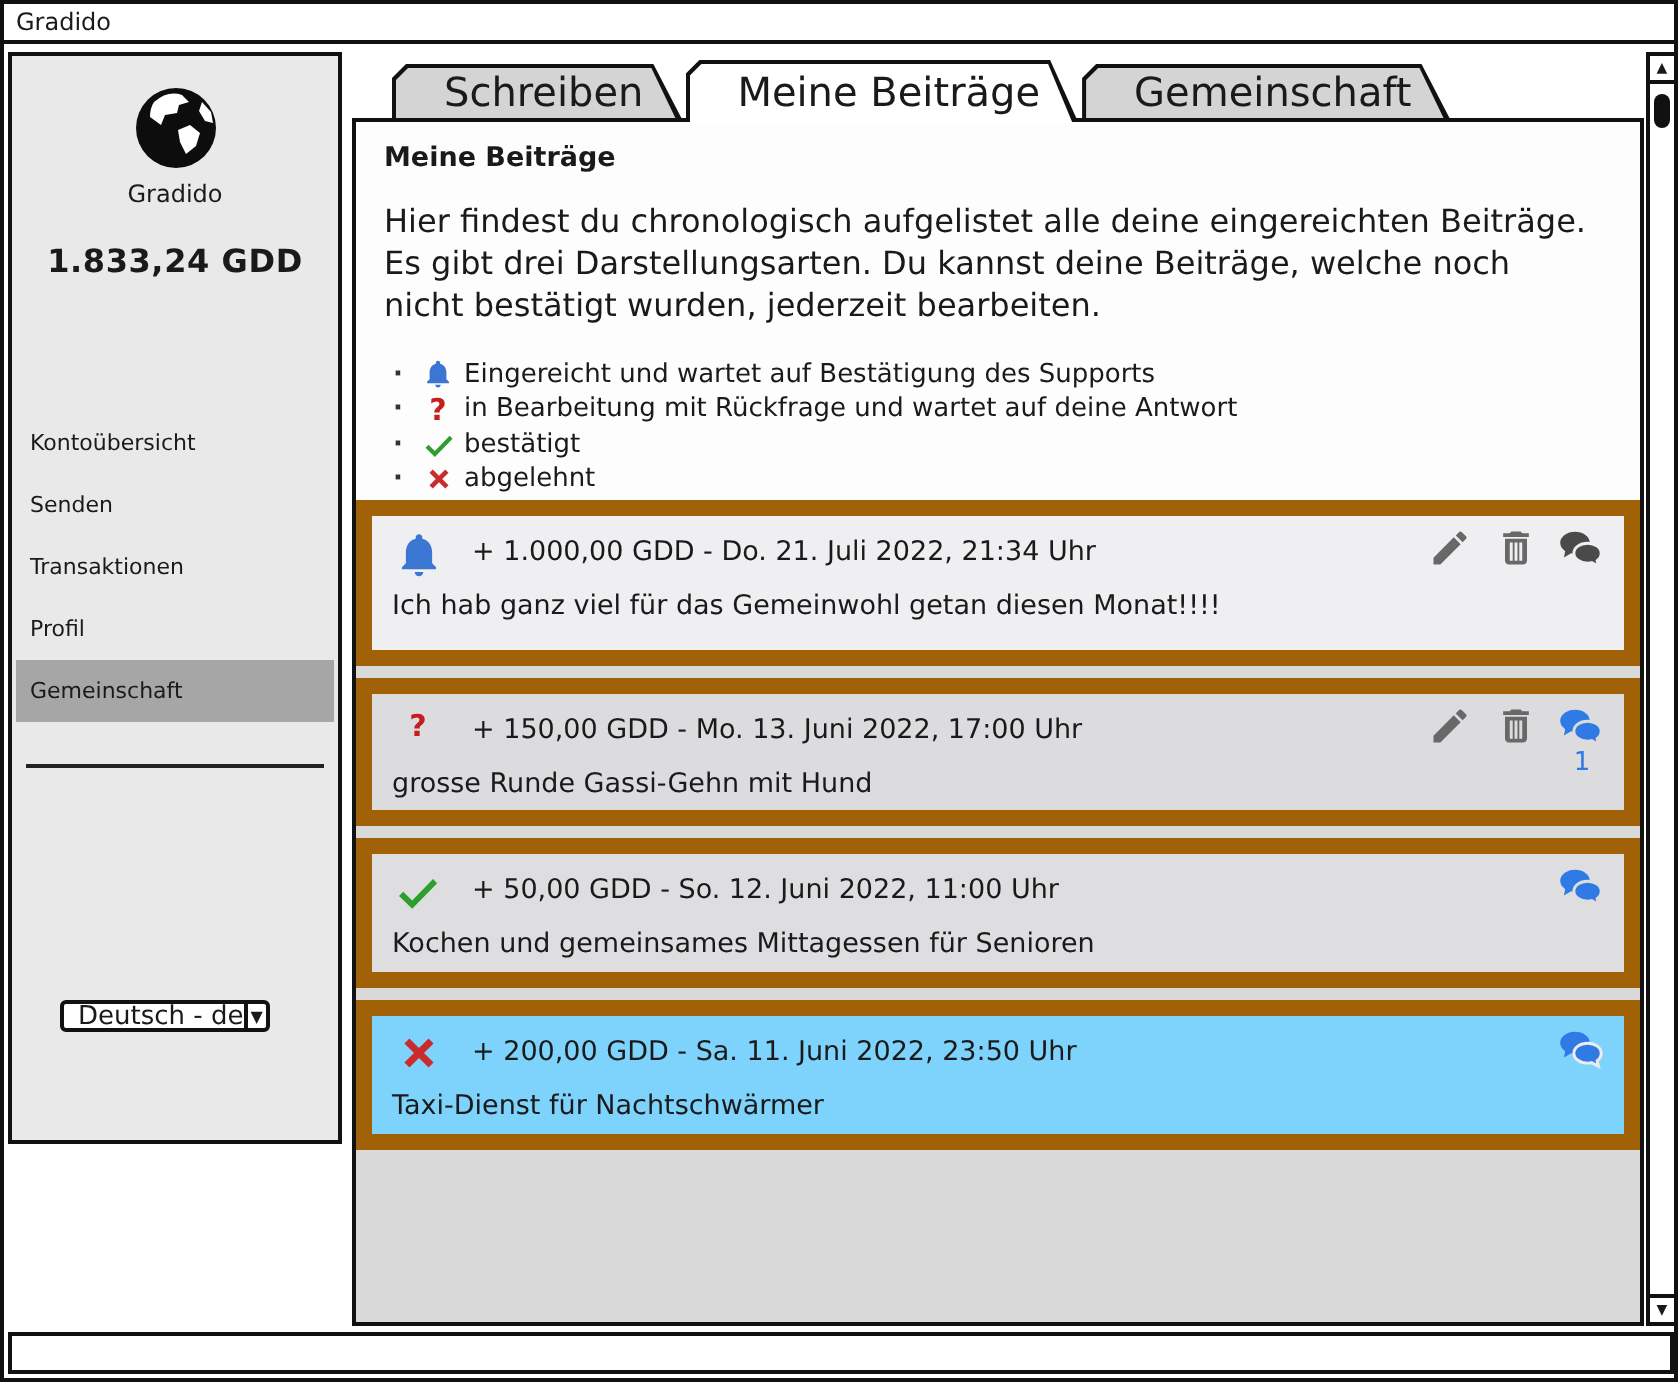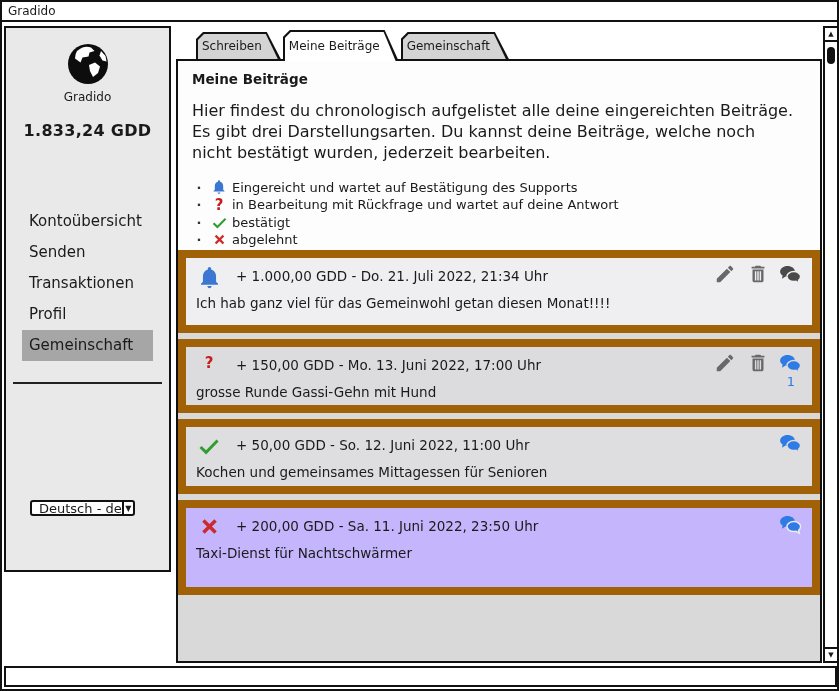--- a/index.html
+++ b/index.html
@@ -14,35 +14,35 @@
               border-bottom:2px solid #111; display:flex; align-items:center; padding-left:6px;
               font-size:12px; }
 
   
   .sidebar { position:absolute; left:2px; top:24px; width:167px; height:546px;
              background:#e9e9e9; border:2px solid #111; }
   .logo-wrap { position:absolute; top:12px; left:0; right:0; text-align:center; }
   .logo-label { position:absolute; top:62px; left:0; right:0; text-align:center; font-size:12px; }
   .balance { position:absolute; top:93px; left:0; right:0; text-align:center; font-size:16px; letter-spacing:.3px;font-weight:bold; }
   .nav { position:absolute; top:178px; left:0; right:0; }
-  .nav-item { height:31px; line-height:31px; font-size:15px; padding-left:7px; margin:0 16px; cursor:default; }
+  .nav-item { height:31px; line-height:31px; font-size:11px; padding-left:7px; margin:0 2px; cursor:default; }
   .nav-item.active { background:#a6a6a6; }
   .side-divider { position:absolute; top:354px; left:7px; right:7px; border-top:2px solid #222; }
   .nav2 { position:absolute; top:370px; left:0; right:0; }
   .dropdown { position:absolute; left:24px; top:472px; width:105px; height:16px; background:#fff;
               border:2px solid #111; border-radius:3px; display:flex; align-items:stretch; font-size:13px; }
   .dd-value { flex:1; display:flex; align-items:center; padding-left:7px; white-space:nowrap; }
   .dd-btn { width:20px; border-left:2px solid #111; display:flex; align-items:center; justify-content:center; font-size:8px; }
 
   
   .tabs-row { position:absolute; left:194px; top:28px; height:31px; display:flex; align-items:flex-end; z-index:5; }
   .tab { height:27px; margin-bottom:2px; background:#111; display:flex; margin-right:2px;
          clip-path:polygon(0 100%, 0 7px, 7px 0, calc(100% - 14px) 0, 100% 100%); }
   .tab-inner { flex:1; margin:2px 3px 0 2px; background:#d4d4d4; display:flex; align-items:center;
-               padding:0 16px 2px 4px; font-size:12px; white-space:nowrap;
+               padding:0 16px 2px 24px; font-size:20px; white-space:nowrap;
                clip-path:polygon(0 100%, 0 6px, 6px 0, calc(100% - 12px) 0, 100% 100%); }
   .tab.active { height:31px; margin-bottom:0; }
   .tab.active .tab-inner { background:#fff; }
 
   
   .panel { position:absolute; left:174px; top:57px; width:646px; height:604px;
            border:2px solid #111; background:#d9d9d9; z-index:1; overflow:hidden; }
   .intro { background:#fdfdfd; height:189px; padding:10px 14px 0 14px; }
   .intro h1 { font-size:13.5px; font-weight:bold; }
   .intro p { margin-top:13px; font-size:16px; line-height:1.32; max-width:606px; }
@@ -50,21 +50,21 @@
   .legend-row { display:flex; align-items:center; height:17.5px; font-size:13px; }
   .legend-bullet { width:14px; text-align:center; font-weight:bold; color:#333; }
   .legend-ico { width:26px; display:flex; justify-content:center; align-items:center; }
   .q-glyph { font-weight:bold; color:#c41e1e; font-size:15px; }
 
   
   .card { position:relative; border:8px solid #a16207; margin-bottom:6px; }
   .card1 { height:83px; background:#efeff1; }
   .card2 { height:74px; background:#dcdcde; }
   .card3 { height:75px; background:#dedee0; }
-  .card4 { height:95px; background:#c4b5fd; margin-bottom:0; }
+  .card4 { height:75px; background:#7dd3fc; margin-bottom:0; }
   .card-status { position:absolute; left:9px; top:7px; width:28px; display:flex; justify-content:center; }
   .card-amount { position:absolute; left:50px; top:10px; font-size:13.5px; white-space:nowrap; }
   .card-msg { position:absolute; left:10px; top:37px; font-size:13.5px;text-align:right; }
   .card-actions { position:absolute; top:5px; right:9px; display:flex; gap:9px; }
   .action { display:flex; flex-direction:column; align-items:center; width:24px; }
   .chat-count { font-size:13px; color:#2f7ae5; line-height:14px; margin-top:1px; }
 
   
   .scrollbar { position:absolute; left:821px; top:24px; width:16px; height:637px;
                background:#fff; border:2px solid #111; }

